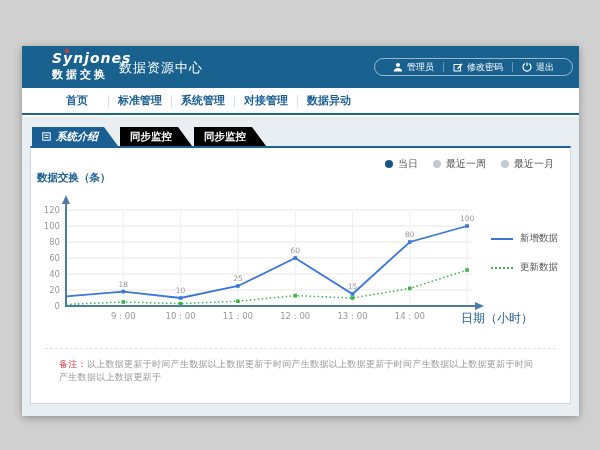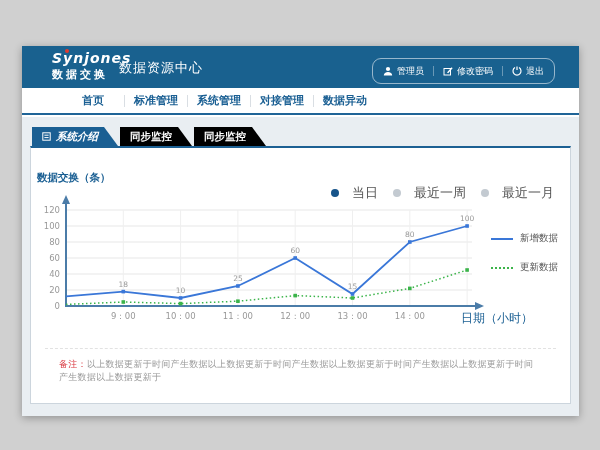--- a/index.html
+++ b/index.html
@@ -9,46 +9,46 @@
   .card { position:absolute; left:22px; top:46px; width:557px; height:370px; background:#fff;
           box-shadow:0 2px 8px rgba(0,0,0,.30); }
 
   
   .hdr { position:relative; height:42px; background:#19618f; width:100%; }
   .logo { position:absolute; left:30px; top:4px; color:#fff; }
   .logo-main { font-size:14px; font-weight:bold; font-style:italic; letter-spacing:1px; position:relative; }
   .logo-dot { position:absolute; left:13px; top:-1px; width:4px; height:4px; background:#e03a2f; border-radius:50%; }
   .logo-sub { font-size:11px; font-weight:bold; letter-spacing:3px; margin-top:1px; }
   .app-title { position:absolute; left:97px; top:13px; color:#fff; font-size:13px; letter-spacing:1px; }
-  .userbar { position:absolute; right:24px; top:12px; height:26px; display:flex; align-items:center;
-             border:1px solid rgba(255,255,255,.55); border-radius:9px; padding:0 10px; gap:9px; }
+  .userbar { position:absolute; right:6px; top:12px; height:18px; display:flex; align-items:center;
+             border:1px solid rgba(255,255,255,.55); border-radius:9px; padding:0 18px; gap:9px; }
   .userbar .uitem { display:flex; align-items:center; gap:4px; color:#fff; font-size:9px; cursor:pointer; white-space:nowrap; }
   .usep { width:1px; height:10px; background:rgba(255,255,255,.35); }
   .uicon { width:10px; height:10px; display:block; }
 
   
-  .nav { height:27px; background:#fff; border-bottom:2px solid #1f6497; display:flex; align-items:center; padding-left:40px; }
+  .nav { height:27px; background:#fff; border-bottom:2px solid #1f6497; display:flex; align-items:center; padding-left:24px; }
   .nav-item { width:62px; text-align:center; font-size:11px; font-weight:bold; color:#1a5f93; cursor:pointer; }
   .nav-sep { width:1px; height:12px; background:#d9dee3; }
 
   
   .content { position:absolute; left:0; top:71px; right:0; bottom:0; background:#e9eef2; }
 
   .tabs { position:absolute; left:10px; top:10px; display:flex; }
   .tab { height:19px; line-height:19px; padding:0 20px 0 10px; margin-right:2px; font-size:10.5px; font-weight:bold;
          color:#fff; background:#000000; clip-path:polygon(0 0, calc(100% - 14px) 0, 100% 100%, 0 100%);
          cursor:pointer; display:flex; align-items:center; gap:5px; }
   .tab.active { background:#1a5f93;font-style:italic; }
   .tabicon { width:9px; height:9px; }
 
   .panel { position:absolute; left:8px; top:29px; width:541px; height:258px; background:#fff;
            border:1px solid #ccd5dd; border-top:2px solid #1c6093; }
 
   .radios { position:absolute; top:9px; right:16px; display:flex; gap:15px; }
-  .radio { display:flex; align-items:center; gap:13px; font-size:13px; color:#555; cursor:pointer;margin-top:27px; }
+  .radio { display:flex; align-items:center; gap:5px; font-size:10px; color:#555; cursor:pointer; }
   .rdot { width:8px; height:8px; border-radius:50%; background:#c3cad1; }
   .rdot.sel { background:#17548a; }
 
   .ylab { position:absolute; left:6px; top:23px; font-size:10.5px; font-weight:bold; color:#1a5f93; }
   .xlab { position:absolute; left:430px; top:162px; font-size:12px; font-weight:normal; color:#1a5f93; }
 
   .chart-svg { position:absolute; left:0; top:40px; width:541px; height:135px; }
 
   .legend { position:absolute; left:460px; top:84px; display:flex; flex-direction:column; gap:16px; }
   .leg-row { display:flex; align-items:center; gap:7px; font-size:9.5px; color:#555; }

